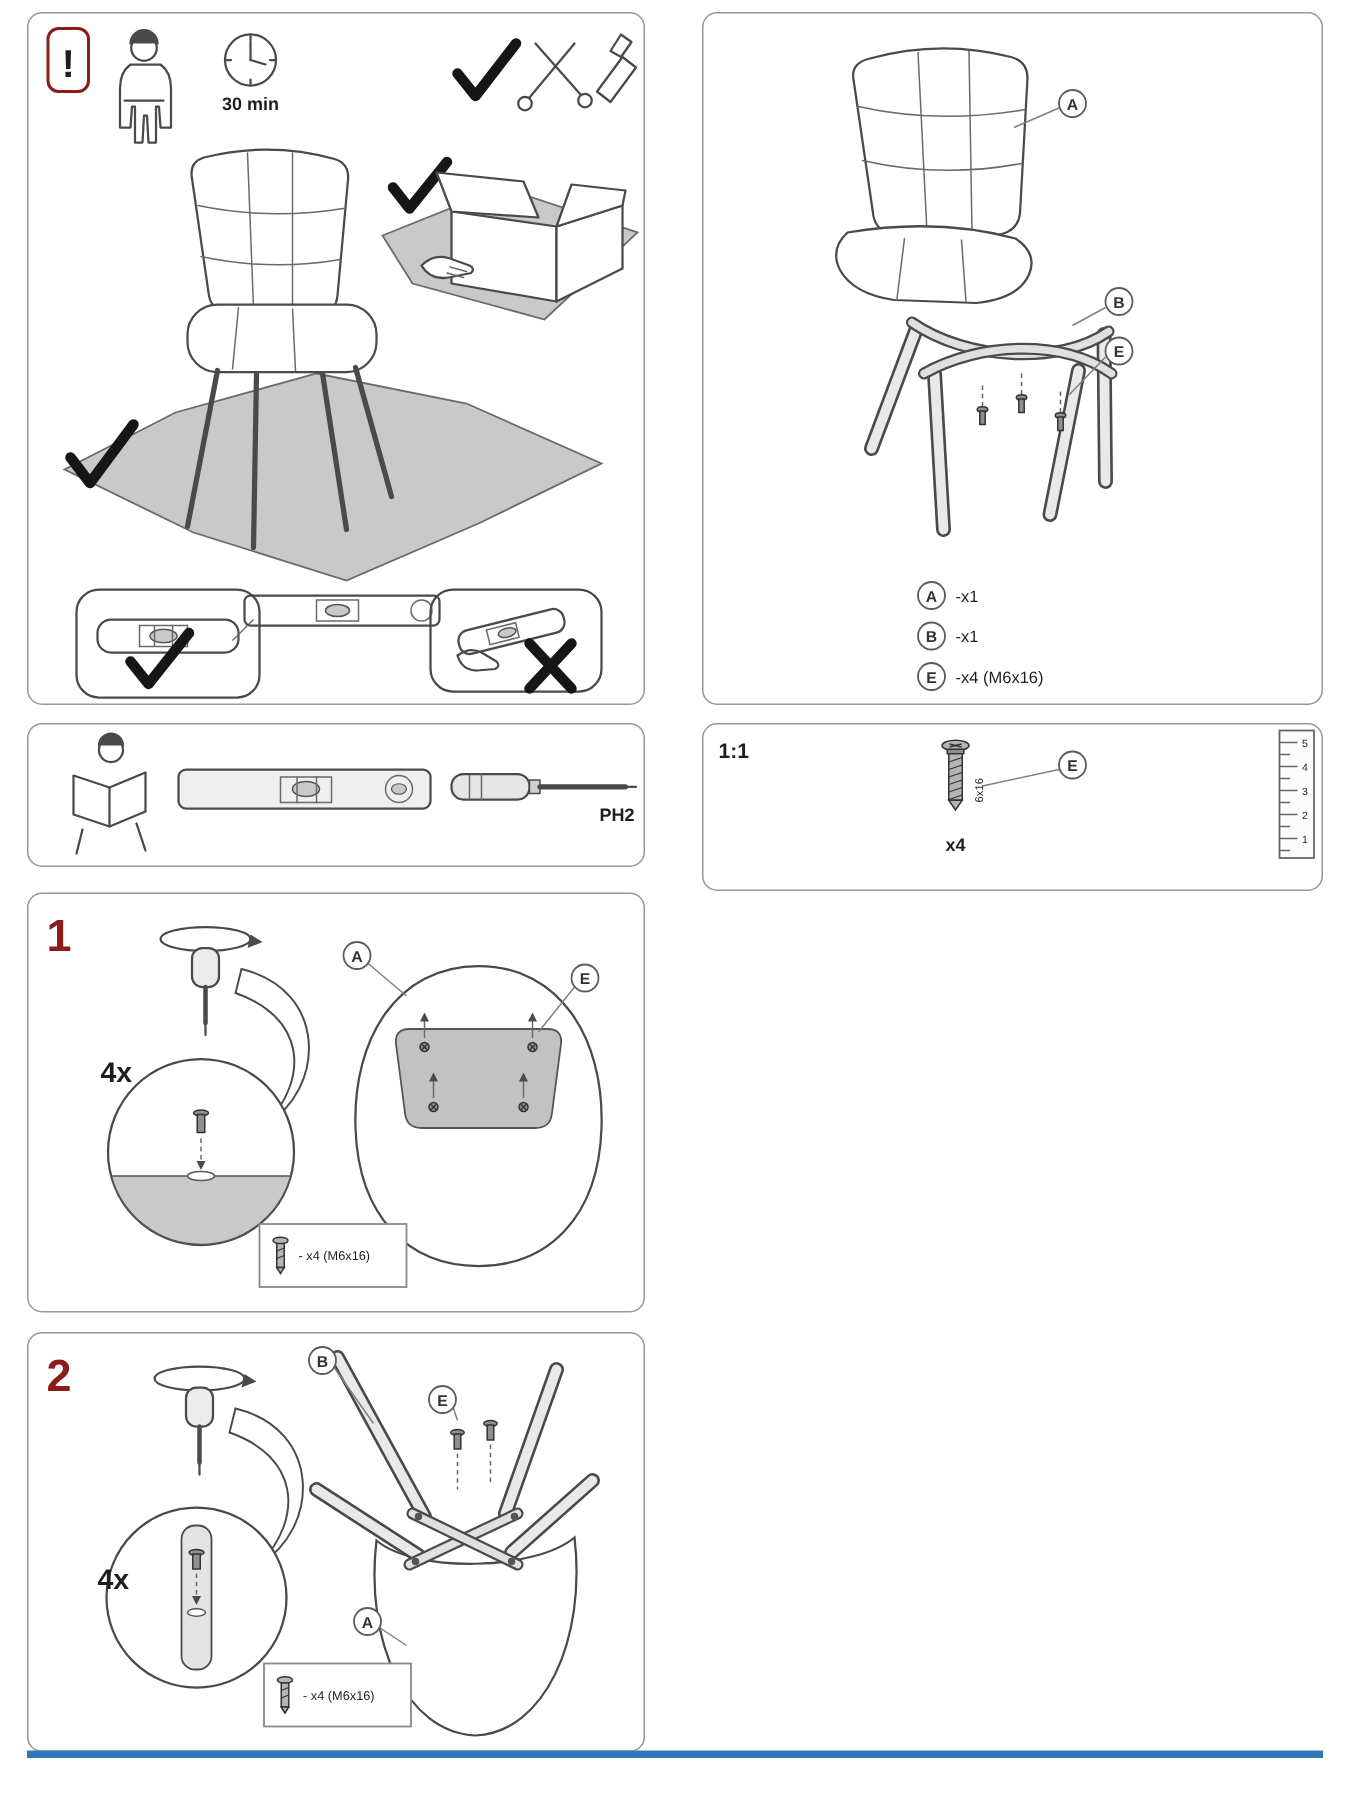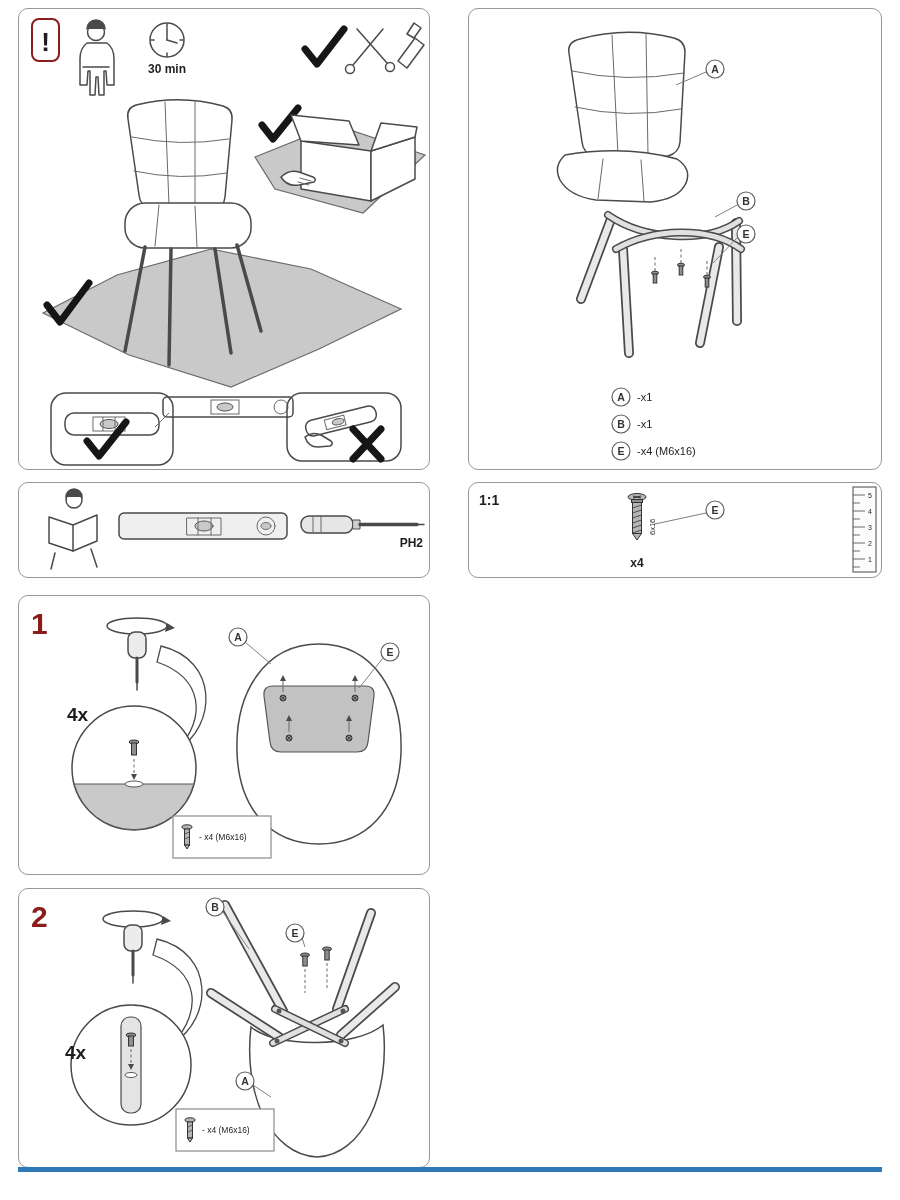--- a/index.html
+++ b/index.html
@@ -231,21 +231,21 @@
         <line x1="294" y1="34" x2="294" y2="49" class="thin"></line>
         <line x1="302" y1="33" x2="302" y2="50" class="thin"></line>
         <rect x="334" y="37" width="7" height="9" fill="#cfcfcf" stroke="#4a4a4a" stroke-width="1"></rect>
         <line x1="341" y1="41.5" x2="398" y2="41.5" stroke-width="3.5"></line>
         <line x1="398" y1="41.5" x2="405" y2="41.5" stroke-width="1.5"></line>
       </g>
       <text x="404" y="64" text-anchor="end" font-size="12" font-weight="bold">PH2</text>
     </svg>
   </section>
 
-  <section class="panel" style="left:468px;top:482px;width:414px;height:96px;">
+  <section class="panel" style="left:468px;top:482px;width:414px;height:112px;">
     <svg width="411" height="93" viewBox="0 0 411 93">
       <text x="10" y="22" font-size="14" font-weight="bold">1:1</text>
       <g transform="translate(168,14)">
         <ellipse cx="0" cy="0" rx="9" ry="3.5" class="metal"></ellipse>
         <line x1="-4" y1="-1" x2="4" y2="1" stroke="#333" stroke-width="1"></line>
         <line x1="4" y1="-1" x2="-4" y2="1" stroke="#333" stroke-width="1"></line>
         <rect x="-5.5" y="2.5" width="11" height="3" class="metal-d"></rect>
         <rect x="-4.5" y="5.5" width="9" height="31" class="metal"></rect>
         <line x1="-4.5" y1="11" x2="4.5" y2="8" stroke="#333" stroke-width="0.8"></line>
         <line x1="-4.5" y1="16" x2="4.5" y2="13" stroke="#333" stroke-width="0.8"></line>

